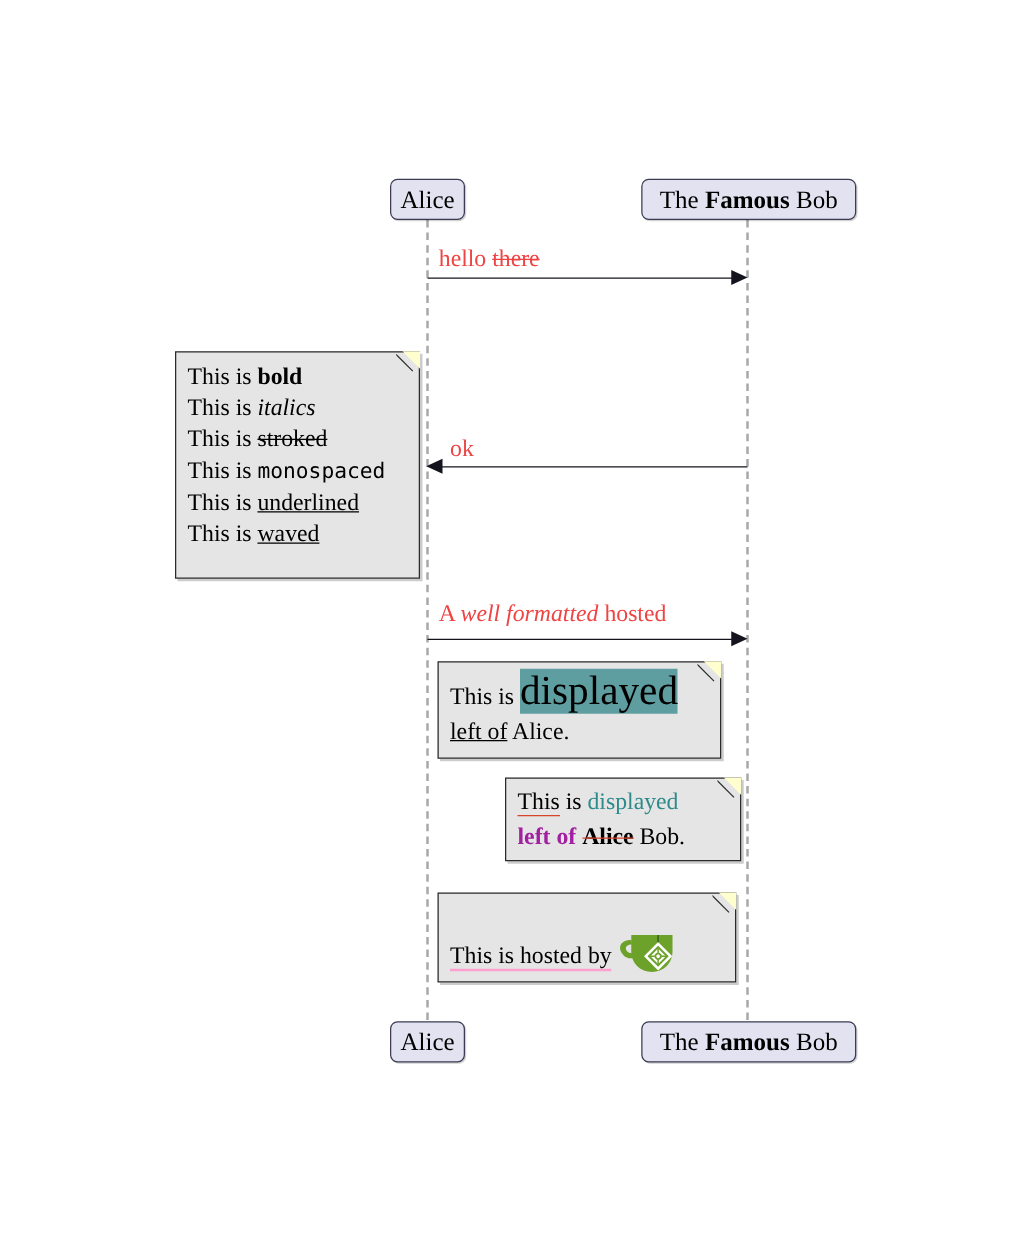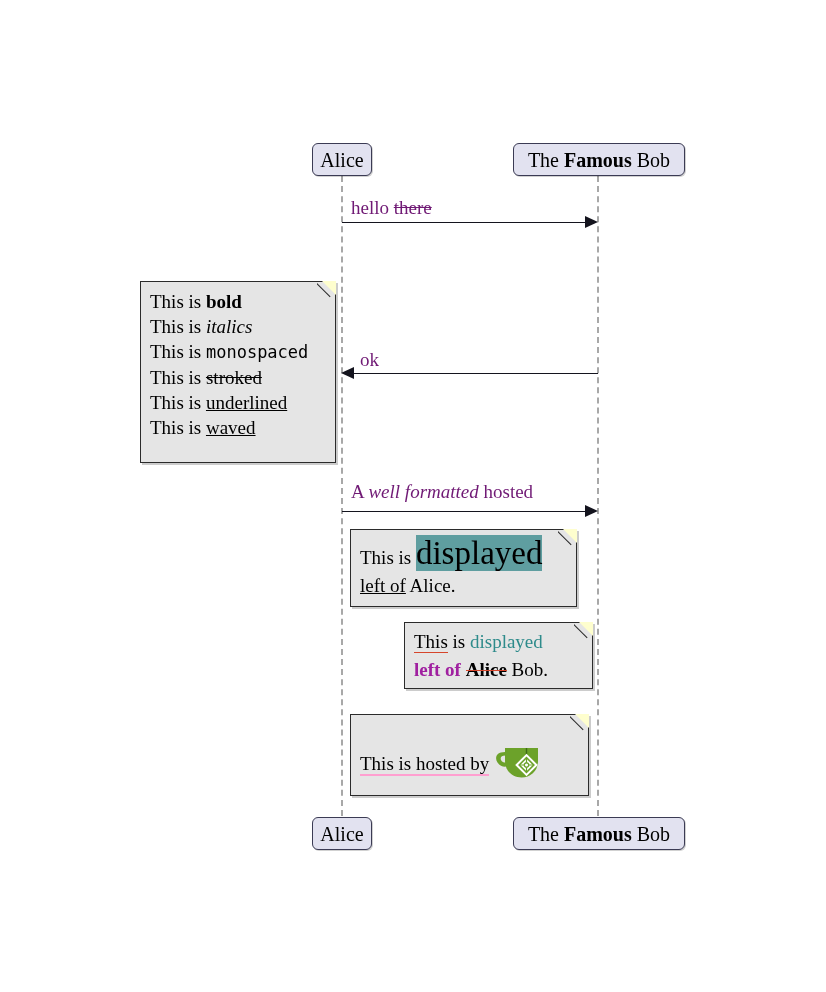--- a/index.html
+++ b/index.html
@@ -64,21 +64,21 @@
   }
   .arrowhead.left {
     border-top: 6px solid transparent;
     border-bottom: 6px solid transparent;
     border-right: 13px solid #14141E;
   }
   .msg-label {
     position: absolute;
     font-size: 19px;
     line-height: 1.1;
-    color: #701a75;
+    color: #ef4444;
     white-space: nowrap;
   }
   .msg-label i { font-style: italic; }
   .msg-label s { text-decoration: line-through; }
 
   
   .note {
     position: absolute;
     box-sizing: border-box;
     background: #e5e5e5;
@@ -194,24 +194,24 @@
     <div class="fold"></div>
     <div class="fold-edge"></div>
     <div class="note-text">
       <div>
         <span>This is </span><span class="b">bold</span>
       </div>
       <div>
         <span>This is </span><span class="i">italics</span>
       </div>
       <div>
+        <span>This is </span><span class="strike">stroked</span>
+      </div>
+      <div>
         <span>This is </span><span class="mono">monospaced</span>
-      </div>
-      <div>
-        <span>This is </span><span class="strike">stroked</span>
       </div>
       <div>
         <span>This is </span><span class="u">underlined</span>
       </div>
       <div>
         <span>This is </span><span class="wave">waved</span>
       </div>
     </div>
   </div>
 
@@ -246,21 +246,21 @@
     <div class="note-text" style="line-height:28px; top:5px;">
       <div>
         <span class="u-red">This</span><span> is </span><span class="teal">displayed</span>
       </div>
       <div>
         <span class="purple">left of</span><span> </span><span class="strike-red">Alice</span><span class="bold-blk"> Bob.</span>
       </div>
     </div>
   </div>
 
-  <div class="note" style="left:350px; top:714px; width:239px; height:82px;">
+  <div class="note" style="left:350px; top:714px; width:239px; height:72px;">
     <div class="fold"></div>
     <div class="fold-edge"></div>
     <div class="note-text" style="top:26px;">
       <div>
         <span class="u-pink">This is hosted by</span><span class="teacup">
           <svg width="52" height="40" viewBox="0 0 52 40" xmlns="http://www.w3.org/2000/svg" aria-hidden="true">
 
             <path d="M12 7 h33 v13 c0 10 -7.5 16.5 -16.5 16.5 S12 30 12 20 Z" fill="#6CA22A"></path>
 
             <path d="M12 11 C3 11 1.5 17 4.5 21.5 C7 25.5 11 26 13.5 25.5 L13.5 21.5 C11.5 21.8 9 21.3 8 19 C7 16.6 8.5 14.6 12.5 14.6 Z" fill="#6CA22A"></path>

